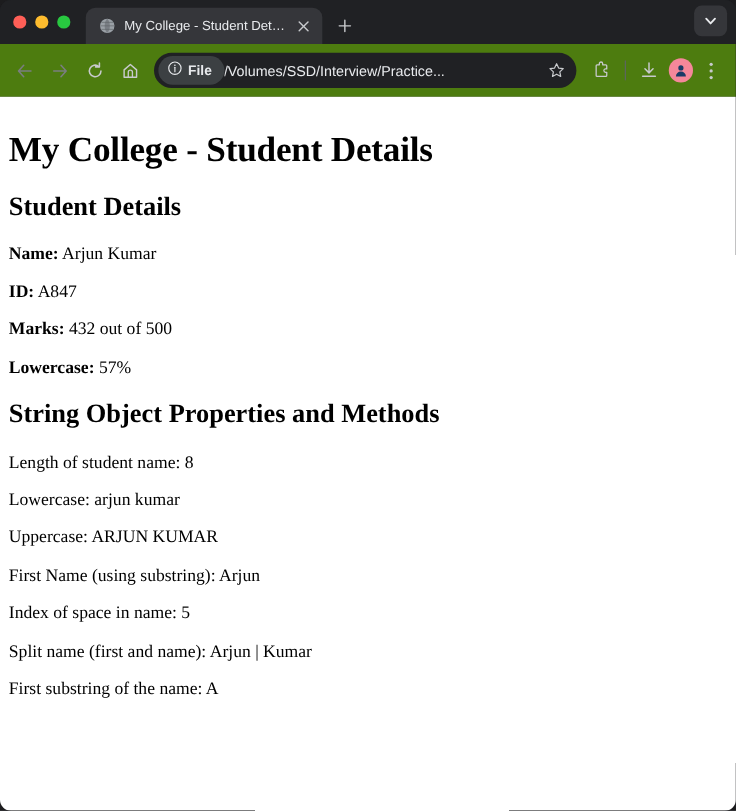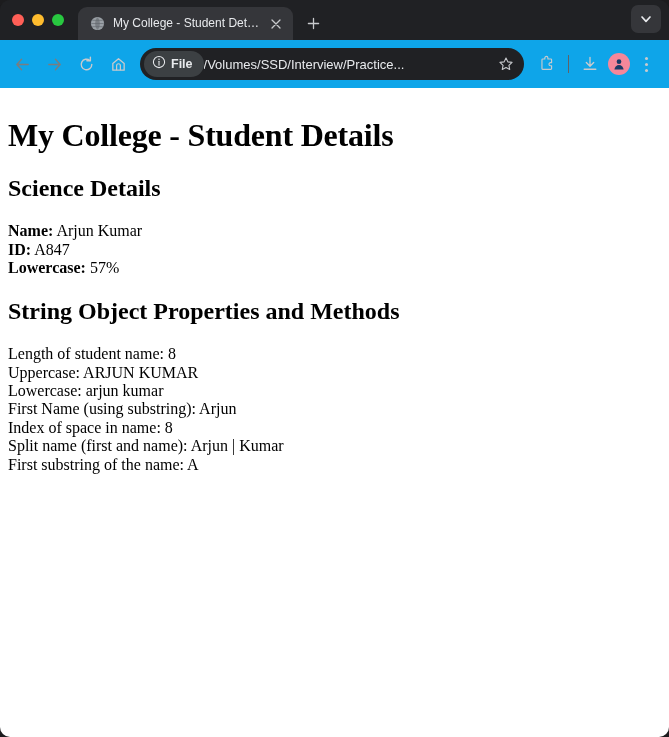--- a/index.html
+++ b/index.html
@@ -118,21 +118,21 @@
     border-radius: 7px;
     display: flex;
     align-items: center;
     justify-content: center;
     color: #e8eaed;
   }
 
   
   .toolbar {
     height: 48px;
-    background: #0ea5e9;
+    background: #4d7c0f;
     display: flex;
     align-items: center;
     padding: 0 10px 0 6px;
     gap: 0;
     flex: 0 0 auto;
     justify-content: center;
   }
 
   .nav-btn {
     width: 32px;
@@ -264,21 +264,21 @@
   .page-h2 {
     font-size: 24px;
     font-weight: bold;
     line-height: 1.15;
     margin: 20px 0 20px 0;
   }
 
   .page-p {
     font-size: 16px;
     line-height: 1.15;
-    margin: 0 0;
+    margin: 16px 0;
   }
 
   .page-p b { font-weight: bold; }
 </style>
 </head>
 <body>
 
 <div class="window">
 
   <div class="tab-strip">
@@ -393,40 +393,44 @@
         <i></i>
         <i></i>
     </div>
 
   </div>
 
   <div class="viewport">
 
     <h1 class="page-h1">My College - Student Details</h1>
 
-    <h2 class="page-h2">Science Details</h2>
+    <h2 class="page-h2">Student Details</h2>
 
     <p class="page-p">
       <b>Name:</b>
       <span>Arjun Kumar</span>
     </p>
     <p class="page-p">
       <b>ID:</b>
       <span>A847</span>
     </p>
     <p class="page-p">
+      <b>Marks:</b>
+      <span>432 out of 500</span>
+    </p>
+    <p class="page-p">
       <b>Lowercase:</b>
       <span>57%</span>
     </p>
 
     <h2 class="page-h2">String Object Properties and Methods</h2>
 
     <p class="page-p">Length of student name: 8</p>
+    <p class="page-p">Lowercase: arjun kumar</p>
     <p class="page-p">Uppercase: ARJUN KUMAR</p>
-    <p class="page-p">Lowercase: arjun kumar</p>
     <p class="page-p">First Name (using substring): Arjun</p>
-    <p class="page-p">Index of space in name: 8</p>
+    <p class="page-p">Index of space in name: 5</p>
     <p class="page-p">Split name (first and name): Arjun | Kumar</p>
     <p class="page-p">First substring of the name: A</p>
 
   </div>
 
 </div>
 
 </body></html>

